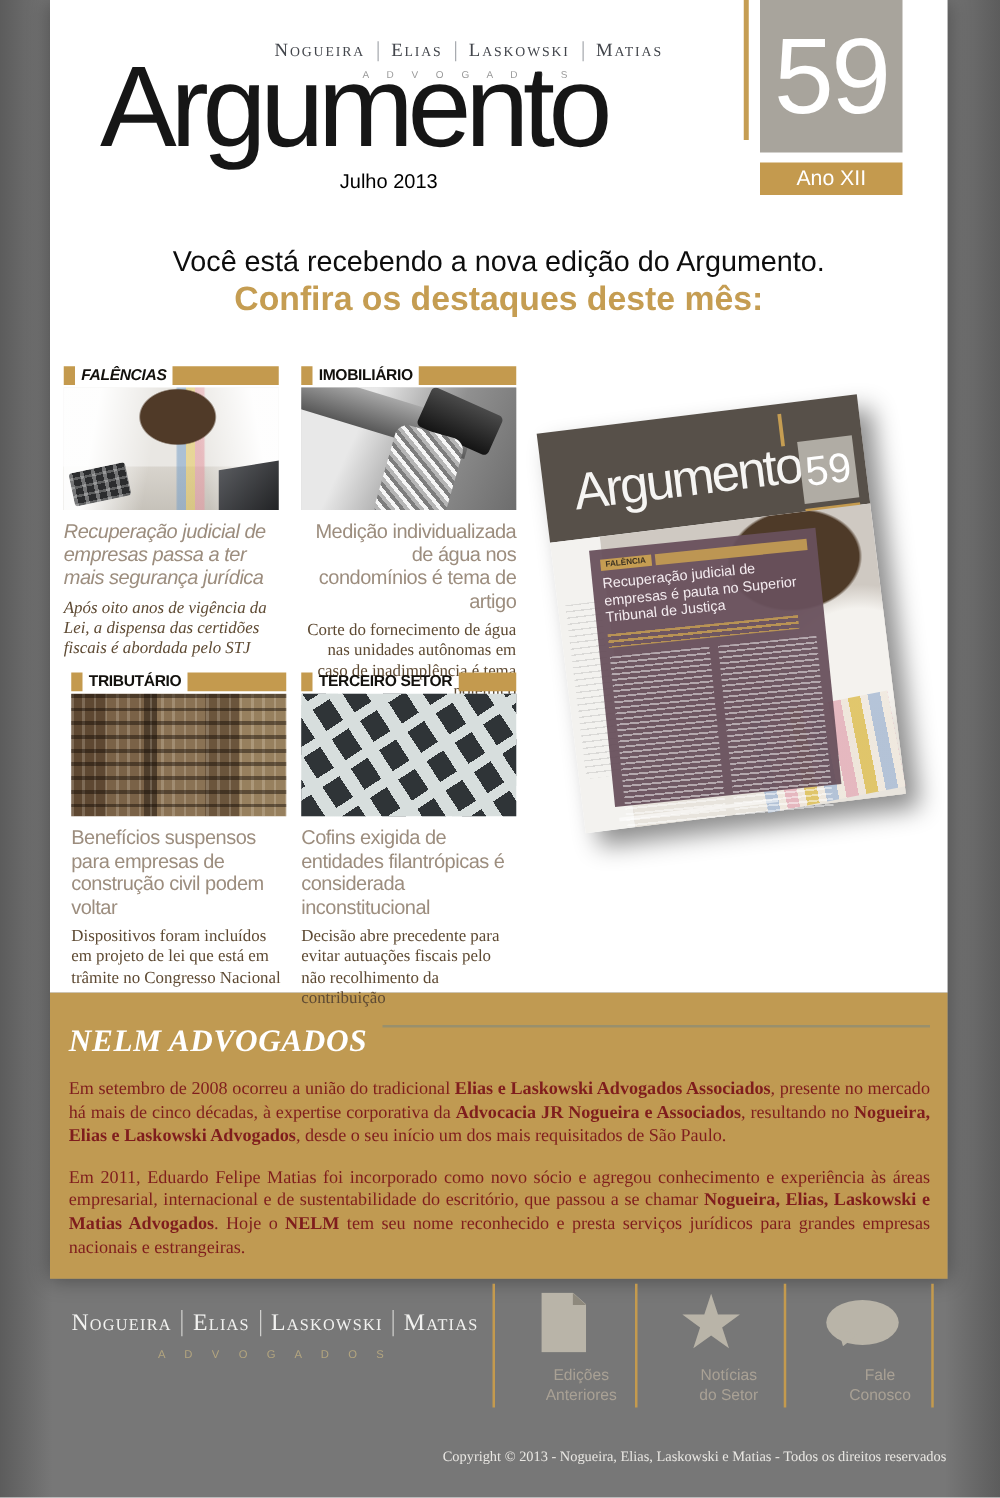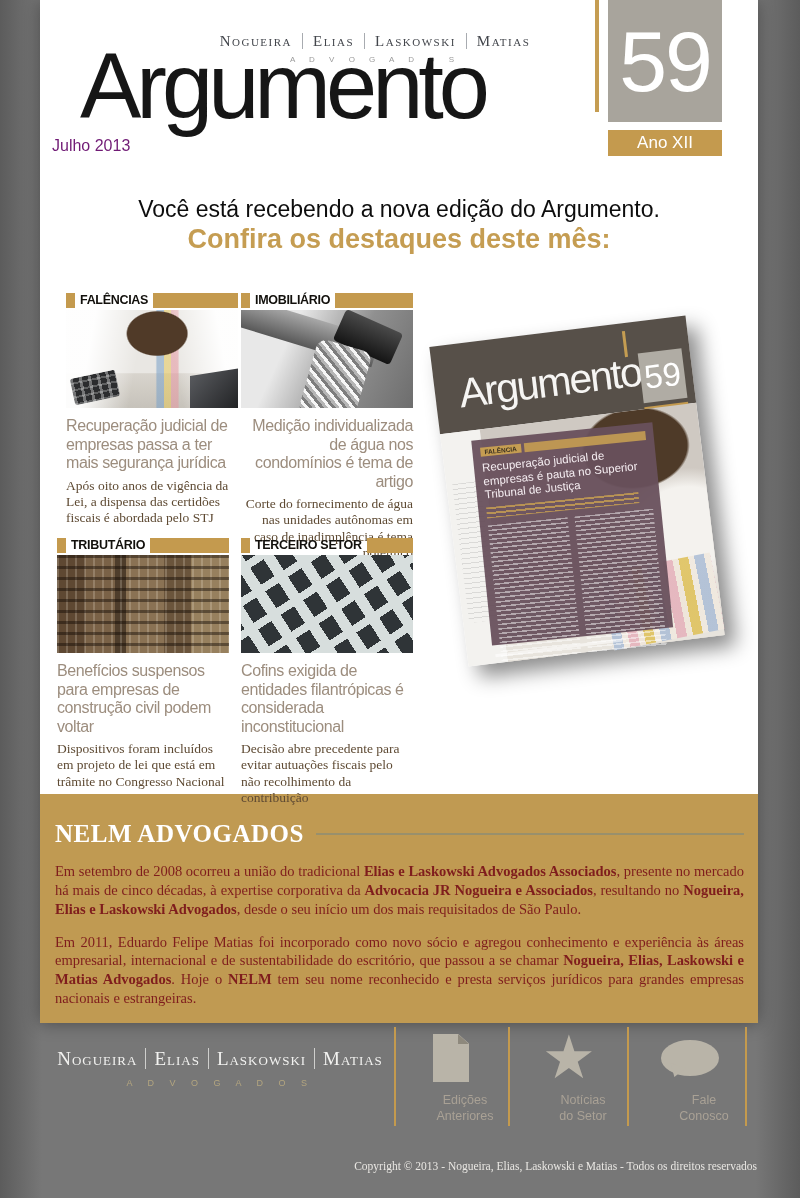--- a/index.html
+++ b/index.html
@@ -13,34 +13,34 @@
   .white-area{position:relative;background:#ffffff;height:794px;}
   
   .firm-line{position:absolute;top:33px;left:0;width:670px;text-align:center;
     font-family:"Liberation Serif",serif;font-size:15px;color:#43464c;}
   .firm-line .nm{font-variant:small-caps;letter-spacing:1.5px;padding:0 10px;}
   .firm-line .nm + .nm{border-left:1px solid #a8abb0;}
   .firm-sub{position:absolute;top:55px;left:0;width:670px;text-align:center;
     font-size:8px;letter-spacing:6px;color:#9a9a9a;}
   .big-title{position:absolute;top:40px;left:40px;font-size:92px;font-weight:100;
     letter-spacing:-5px;color:#161616;line-height:1;}
-  .issue-date{position:absolute;top:137px;left:12px;width:540px;text-align:left;
-    font-size:16px;color:#701a75;}
+  .issue-date{position:absolute;top:137px;left:1px;width:540px;text-align:center;
+    font-size:16px;color:#000000;}
   .gold-tick{position:absolute;left:555px;top:0;width:4px;height:112px;background:#c59d52;}
   .issue-box{position:absolute;left:568px;top:0;width:114px;height:122px;background:#a8a49c;
     color:#fff;font-size:86px;font-weight:100;text-align:center;line-height:122px;letter-spacing:-2px;}
   .issue-year{position:absolute;left:568px;top:130px;width:114px;height:26px;background:#c49a4e;
     color:#fff;font-size:17px;text-align:center;line-height:26px;}
   
   .intro{position:absolute;top:196px;left:0;width:718px;text-align:center;}
   .intro-l1{font-size:23px;color:#0d0d0d;}
   .intro-l2{font-size:27px;font-weight:bold;color:#c59d52;margin-top:1px;}
   
   .article{position:absolute;width:172px;}
-  #a1{left:26px;top:293px;} #a2{left:201px;top:293px;text-align:right;}
+  #a1{left:11px;top:293px;font-style:italic;} #a2{left:201px;top:293px;text-align:right;}
   #a3{left:17px;top:538px;} #a4{left:201px;top:538px;}
   .tag{display:flex;align-items:stretch;height:15px;}
   .tag-chip{width:9px;background:#c49a4e;}
   .tag-label{padding:0 5px;font-size:12.5px;font-weight:bold;color:#12100c;line-height:15px;white-space:nowrap;letter-spacing:-0.3px;}
   .tag-fill{flex:1;background:#c49a4e;}
   .thumb{height:98px;margin-top:2px;position:relative;overflow:hidden;}
   .a-title{margin-top:9px;font-size:16px;letter-spacing:-0.4px;color:#9c8d7e;line-height:1.16;}
   .a-sub{margin-top:5px;font-family:"Liberation Serif",serif;font-size:13.5px;color:#5e4a33;line-height:1.2;}
   
   .t-man{background-color:#e9e7e3;background-image:
@@ -106,21 +106,21 @@
     background:repeating-linear-gradient(180deg,rgba(255,255,255,.48) 0 1.5px,transparent 1.5px 4.5px);}
   .cover-caption{position:absolute;left:28px;bottom:6px;width:128px;height:3px;background:rgba(255,255,255,.55);}
   
   .cta{position:absolute;left:410px;top:658px;width:296px;height:43px;border-radius:22px;
     background:#c59d52;border:3px solid #ffffff;box-sizing:border-box;
     box-shadow:0 3px 8px rgba(0,0,0,.35);display:flex;align-items:center;justify-content:center;
     font-style:italic;font-size:25px;color:#101010;cursor:pointer;white-space:pre;}
   .cta .emph{font-weight:bold;}
   
   .gold-area{background:#c09a52;height:229px;box-sizing:border-box;padding:26px 14px 0 15px;}
-  .about-head{display:flex;align-items:center;gap:12px;}
+  .about-head{display:flex;gap:12px;font-style:italic;}
   .about-title{font-family:"Liberation Serif",serif;font-size:25px;font-weight:bold;color:#ffffff;
     letter-spacing:.5px;white-space:nowrap;}
   .about-rule{flex:1;height:2px;background:#99906c;}
   .about-p{margin-top:14px;font-family:"Liberation Serif",serif;font-size:14.5px;color:#7f1d1d;
     line-height:1.3;text-align:justify;}
   .about-p .b{font-weight:bold;}
   
   .f-firm{position:absolute;left:40px;top:1048px;width:360px;text-align:center;
     font-family:"Liberation Serif",serif;font-size:19px;color:#f2f2f0;}
   .f-firm .nm{font-variant:small-caps;letter-spacing:1px;padding:0 8px;}

